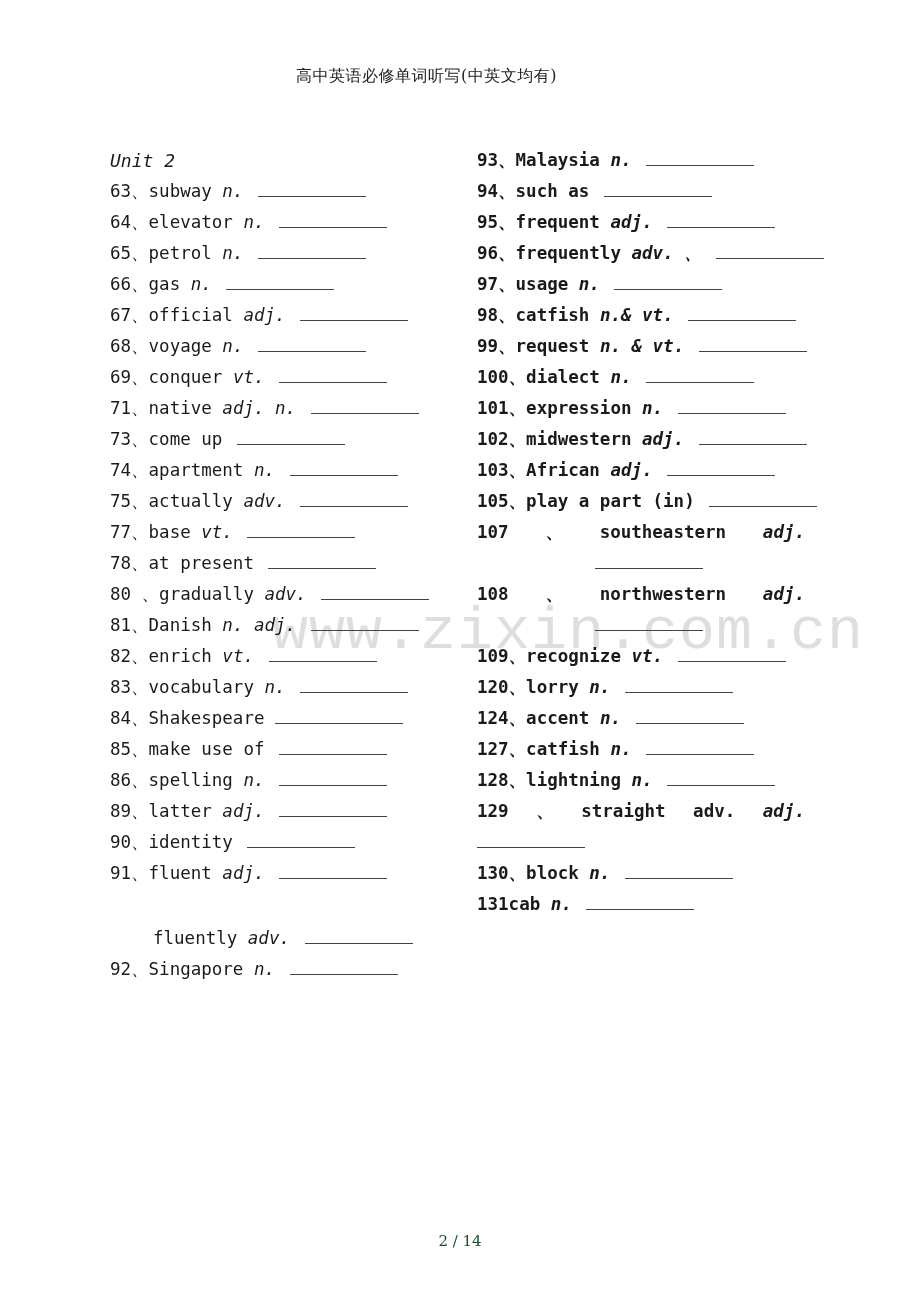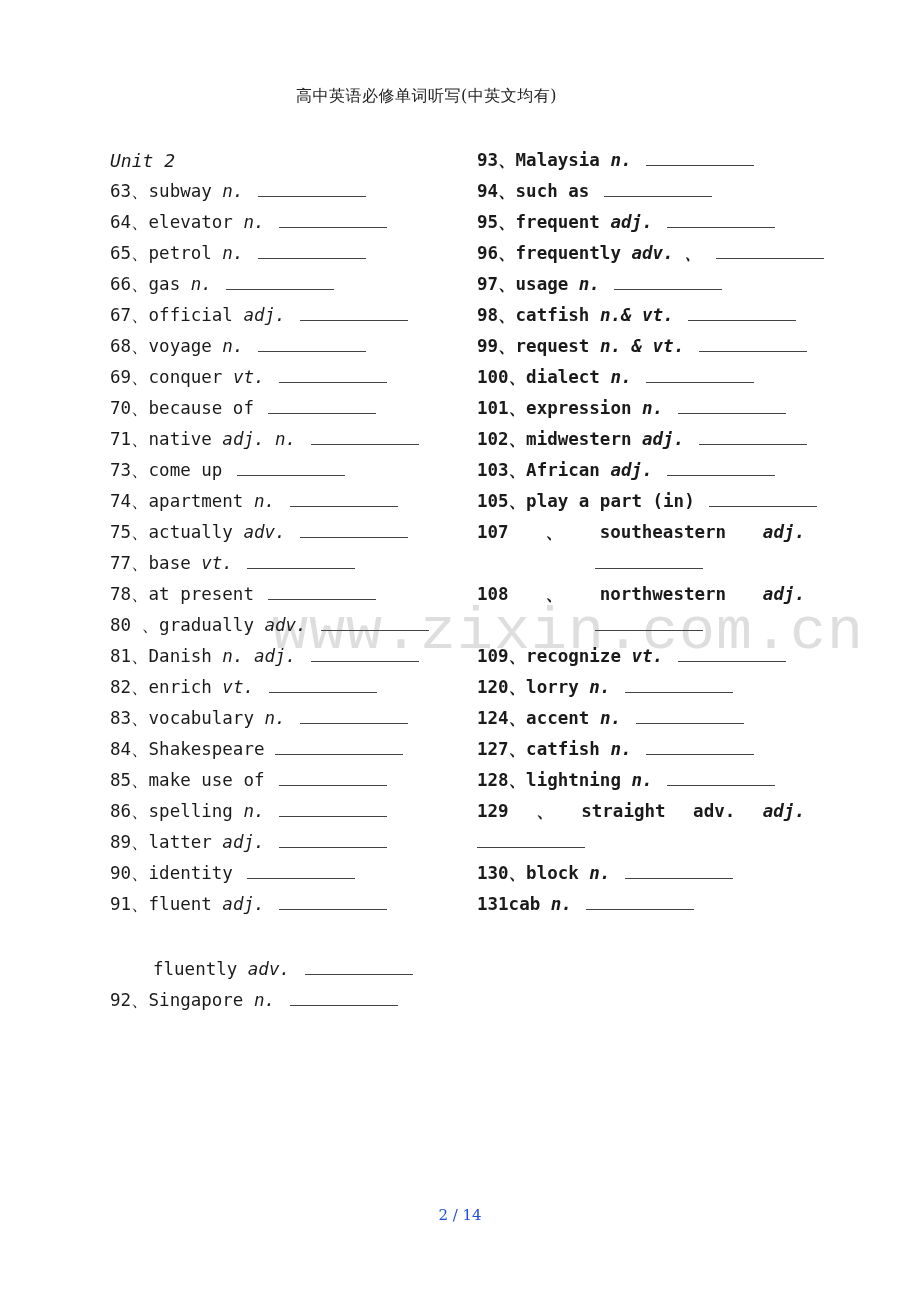--- a/index.html
+++ b/index.html
@@ -18,21 +18,20 @@
     .page-header {
       position: absolute;
       top: 66px;
       left: 0;
       width: 853px;
       text-align: center;
       font-family: "DejaVu Serif", "Liberation Serif", serif;
       font-size: 16px;
       color: #222;
       letter-spacing: 0.5px;
-      margin-top: 20px;
     }
     .column {
       position: absolute;
       top: 145px;
     }
     .col-left { left: 110px; width: 350px; }
     .col-right { left: 477px; width: 350px; font-weight: bold; }
 
     .row {
       height: 31px;
@@ -86,46 +85,45 @@
       color: #d9d9d9;
       opacity: 0.85;
       letter-spacing: 1px;
       pointer-events: none;
       z-index: 0;
     }
     .column { z-index: 1; }
 
     .page-footer {
       position: absolute;
-      top: 1206px;
+      top: 1232px;
       left: 0;
       width: 920px;
       text-align: center;
       font-family: "DejaVu Serif", "Liberation Serif", serif;
       font-size: 15px;
-      color: #1d4ed8;
+      color: #14532d;
     }
   </style>
 </head>
 <body>
 
 <div class="page-header">高中英语必修单词听写(中英文均有)</div>
 
 <div class="watermark">www.zixin.com.cn</div>
 
 <div class="column col-left" id="col-left">
   <div class="unit-title">Unit 2</div>
 <div class="row"><span class="num">63、</span><span class="word">subway  </span><span class="pos">n.</span> <span class="blank"></span></div>
     <div class="row"><span class="num">64、</span><span class="word">elevator </span><span class="pos">n.</span> <span class="blank"></span></div>
     <div class="row"><span class="num">65、</span><span class="word">petrol  </span><span class="pos">n.</span> <span class="blank"></span></div>
     <div class="row"><span class="num">66、</span><span class="word">gas </span><span class="pos">n.</span> <span class="blank"></span></div>
     <div class="row"><span class="num">67、</span><span class="word">official </span><span class="pos">adj.</span> <span class="blank"></span></div>
     <div class="row"><span class="num">68、</span><span class="word">voyage </span><span class="pos">n.</span> <span class="blank"></span></div>
     <div class="row"><span class="num">69、</span><span class="word">conquer </span><span class="pos">vt.</span> <span class="blank"></span></div>
-    <div class="row"><span class="num">70、</span><span class="word">because of</span> <span class="blank"></span></div>
     <div class="row"><span class="num">71、</span><span class="word">native </span><span class="pos">adj.</span><span class="pos">   n.</span> <span class="blank"></span></div>
     <div class="row"><span class="num">73、</span><span class="word">come up</span> <span class="blank"></span></div>
     <div class="row"><span class="num">74、</span><span class="word">apartment </span><span class="pos">n.</span> <span class="blank"></span></div>
     <div class="row"><span class="num">75、</span><span class="word">actually </span><span class="pos">adv.</span> <span class="blank"></span></div>
     <div class="row"><span class="num">77、</span><span class="word">base </span><span class="pos">vt.</span> <span class="blank"></span></div>
     <div class="row"><span class="num">78、</span><span class="word">at present</span> <span class="blank"></span></div>
     <div class="row"><span class="num">80 、</span><span class="word">gradually </span><span class="pos">adv.</span> <span class="blank"></span></div>
     <div class="row"><span class="num">81、</span><span class="word">Danish </span><span class="pos">n.</span><span class="pos"> adj.</span> <span class="blank"></span></div>
     <div class="row"><span class="num">82、</span><span class="word">enrich </span><span class="pos">vt.</span> <span class="blank"></span></div>
     <div class="row"><span class="num">83、</span><span class="word">vocabulary </span><span class="pos">n.</span> <span class="blank"></span></div>

